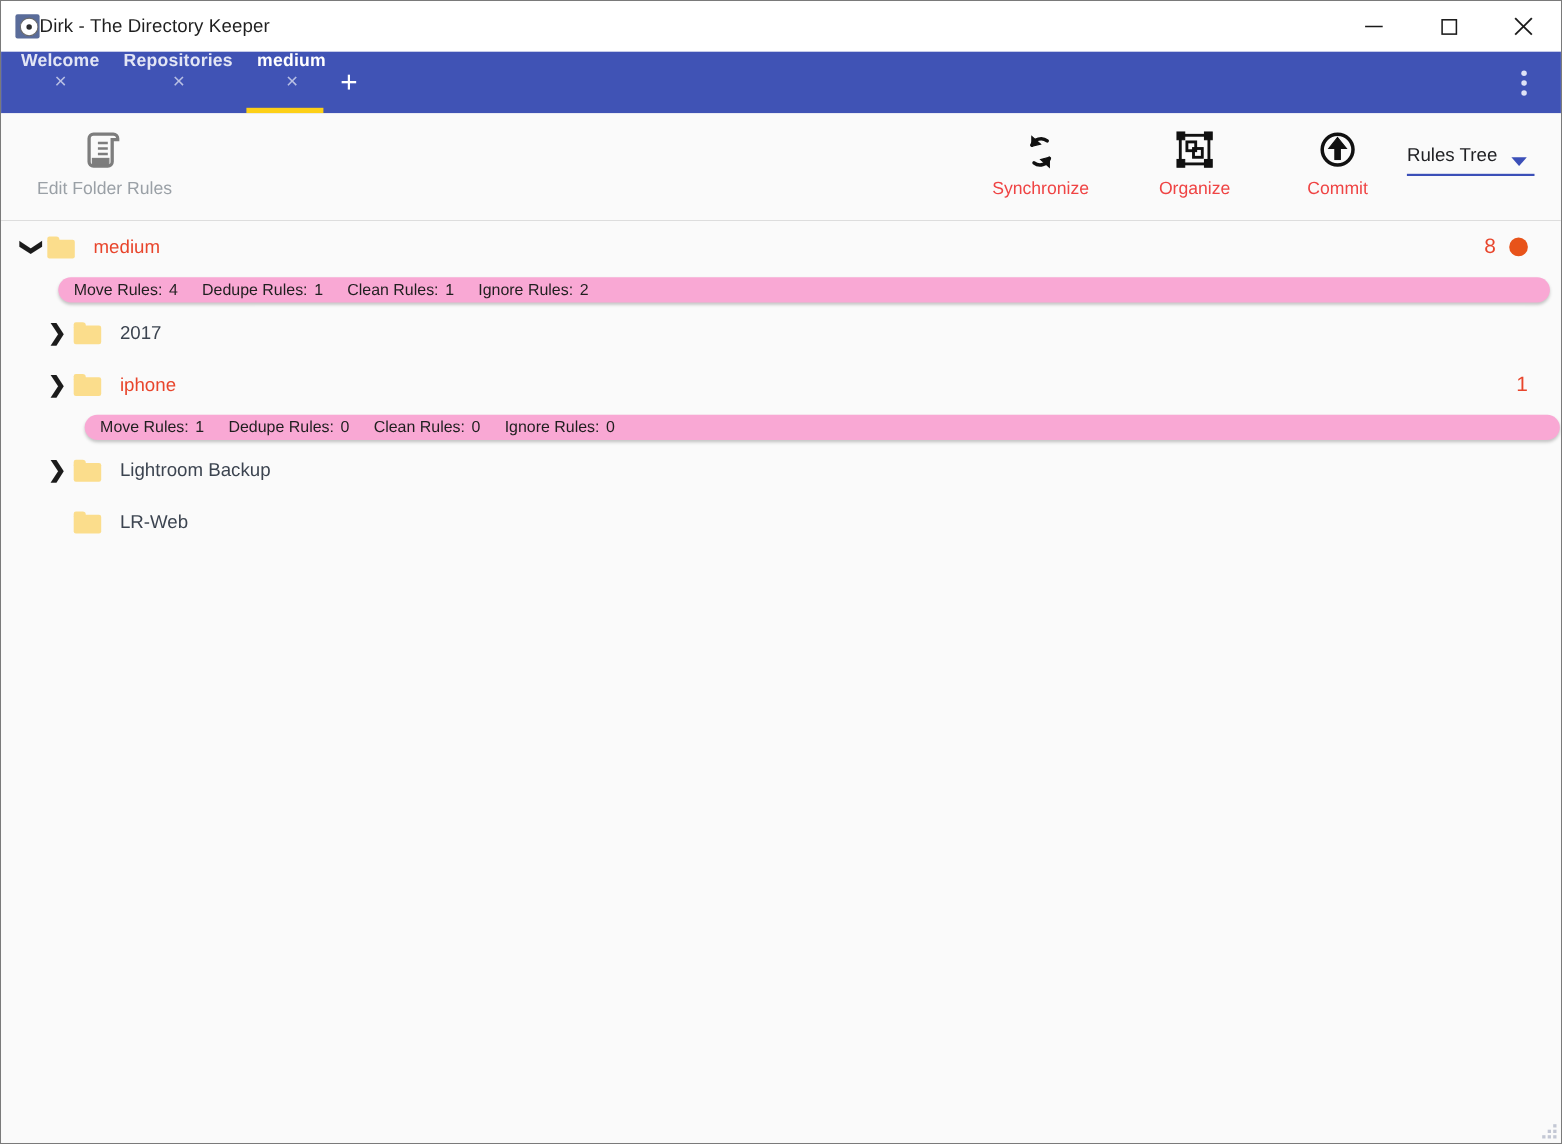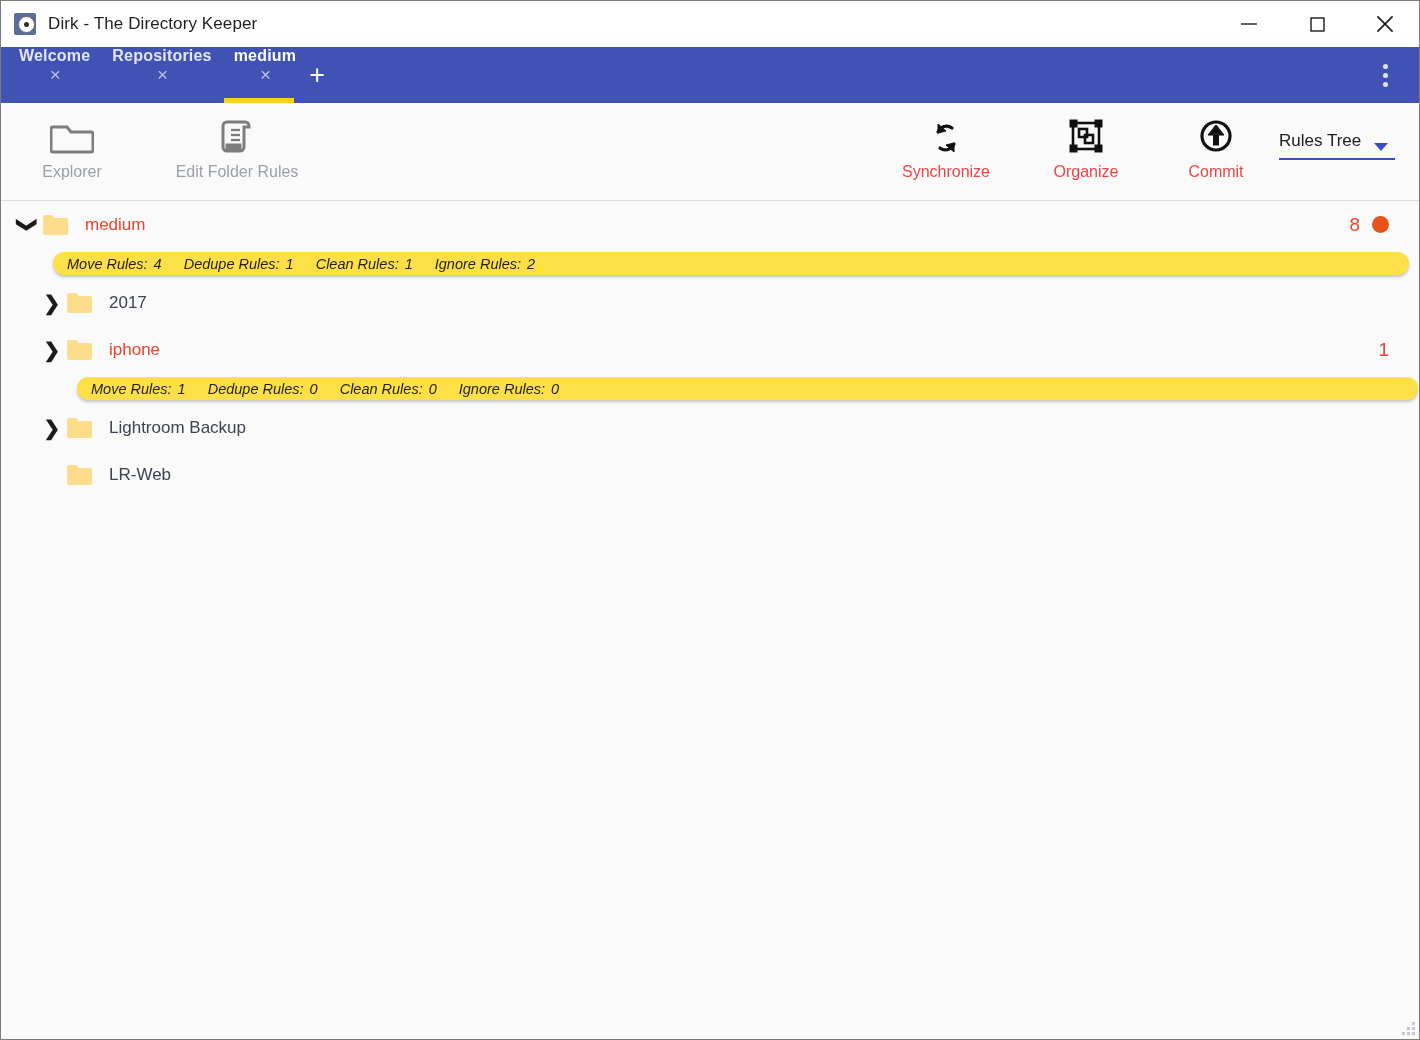--- a/index.html
+++ b/index.html
@@ -42,21 +42,20 @@
     position: relative;
     margin-left: 3px;
     display: flex; align-items: center; justify-content: center;
   }
   .app-icon .disc::after {
     content: "";
     width: 5px; height: 5px; border-radius: 50%;
     background: #2d2d2d;
   }
   .title-text {
-    margin-left: 12px;
     font-size: 17px;
     color: #1f1f1f;
     letter-spacing: .1px;
   }
   .win-controls {
     position: absolute; right: 0; top: 0;
     height: 46px;
     display: flex; align-items: center;
   }
   .win-btn {
@@ -242,27 +241,26 @@
   }
 
   
   .rulesbar-wrap {
     height: 31px;
     display: flex; align-items: center;
     position: relative;
   }
   .rulesbar {
     height: 23px;
-    background: #fde047;
+    background: #f9a8d4;
     border-radius: 12px;
     display: flex; align-items: center;
     padding-left: 14px;
     gap: 22px;
     box-shadow: 0 2px 3px rgba(0,0,0,.22);
-    font-style: italic;
     white-space: nowrap;
   }
   .rule-item { font-size: 14.5px; color: #1f1f1f; }
   .rule-item b { font-weight: normal; }
   .rule-item .val { margin-left: 6px; }
 
   
   .grip {
     position: absolute; right: 4px; bottom: 4px;
     width: 14px; height: 14px;
@@ -323,28 +321,20 @@
       <i></i>
         <i></i>
         <i></i>
     </div>
   </div>
 
   <div class="toolbar">
 
     <div class="tb-group">
 
-      <div class="tb-item disabled" style="width:142px">
-        <span class="tb-ico">
-          <svg width="44" height="36" viewBox="0 0 44 36">
-            <path d="M3 7 h14 l4 5 h20 a2 2 0 0 1 2 2 v16 a2 2 0 0 1 -2 2 h-38 a2 2 0 0 1 -2 -2 v-21 a2 2 0 0 1 2 -2 z" fill="none" stroke="#7d7d7d" stroke-width="3"></path>
-          </svg>
-        </span>
-        <span class="tb-label">Explorer</span>
-      </div>
 
 
       <div class="tb-item disabled" style="width:188px">
         <span class="tb-ico">
           <svg width="44" height="40" viewBox="0 0 44 40">
             <path d="M12 4 h18 a4 4 0 0 1 4 4 v1 h-5 v20 a4 4 0 0 1 -4 4 h-13 a4 4 0 0 1 -4 -4 v-21 a4 4 0 0 1 4 -4 z" fill="none" stroke="#7d7d7d" stroke-width="3"></path>
             <line x1="16" y1="12" x2="25" y2="12" stroke="#7d7d7d" stroke-width="2.3"></line>
             <line x1="16" y1="17" x2="25" y2="17" stroke="#7d7d7d" stroke-width="2.3"></line>
             <line x1="16" y1="22" x2="25" y2="22" stroke="#7d7d7d" stroke-width="2.3"></line>
             <rect x="11" y="26" width="15" height="6" fill="#7d7d7d"></rect>

